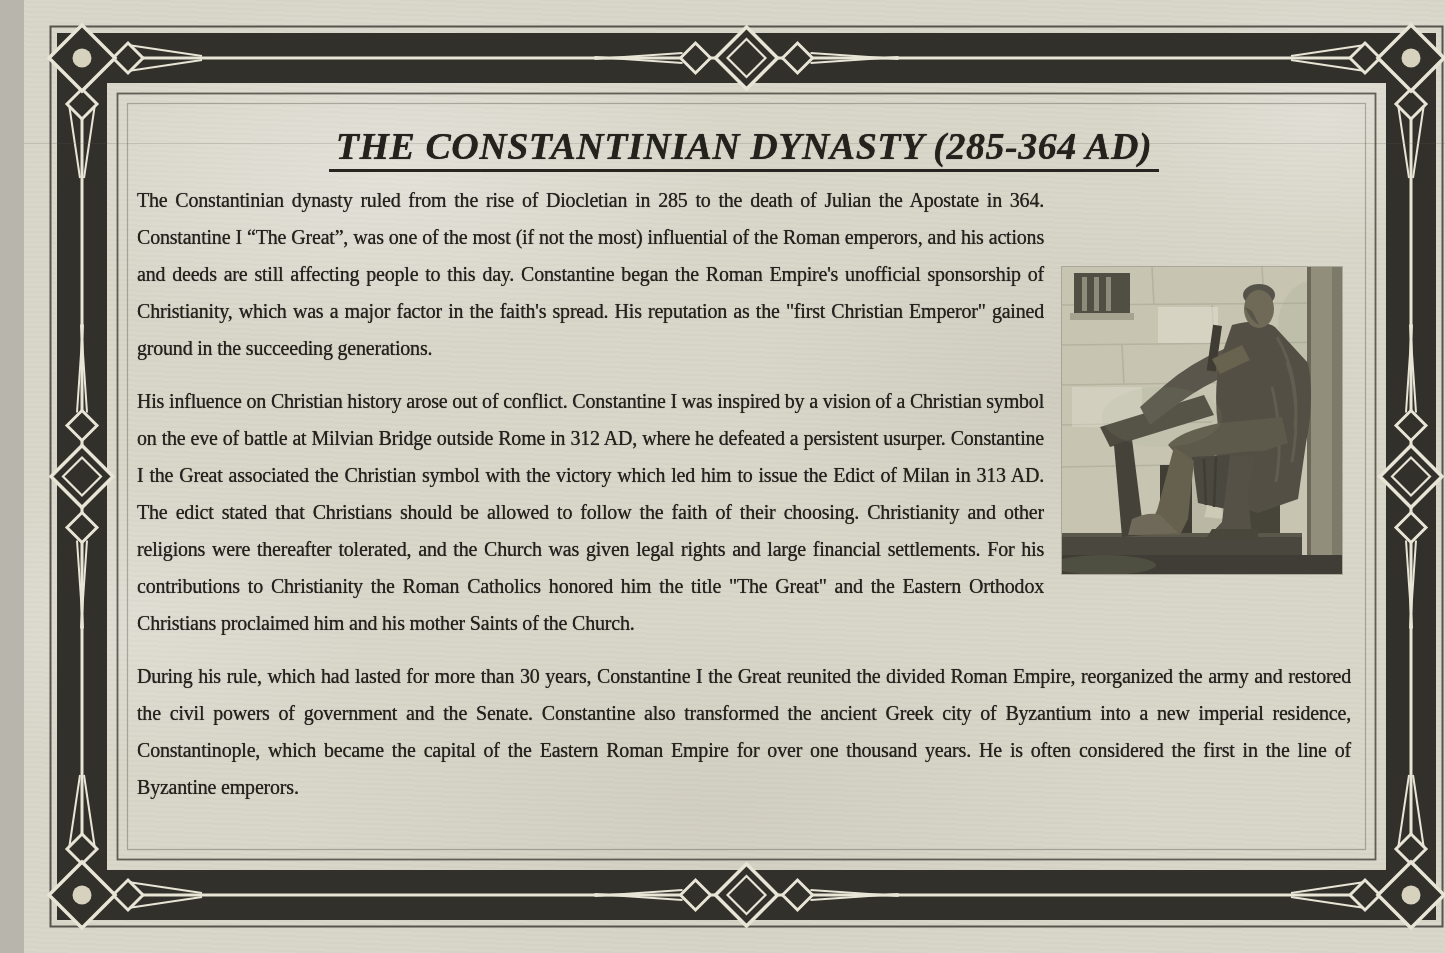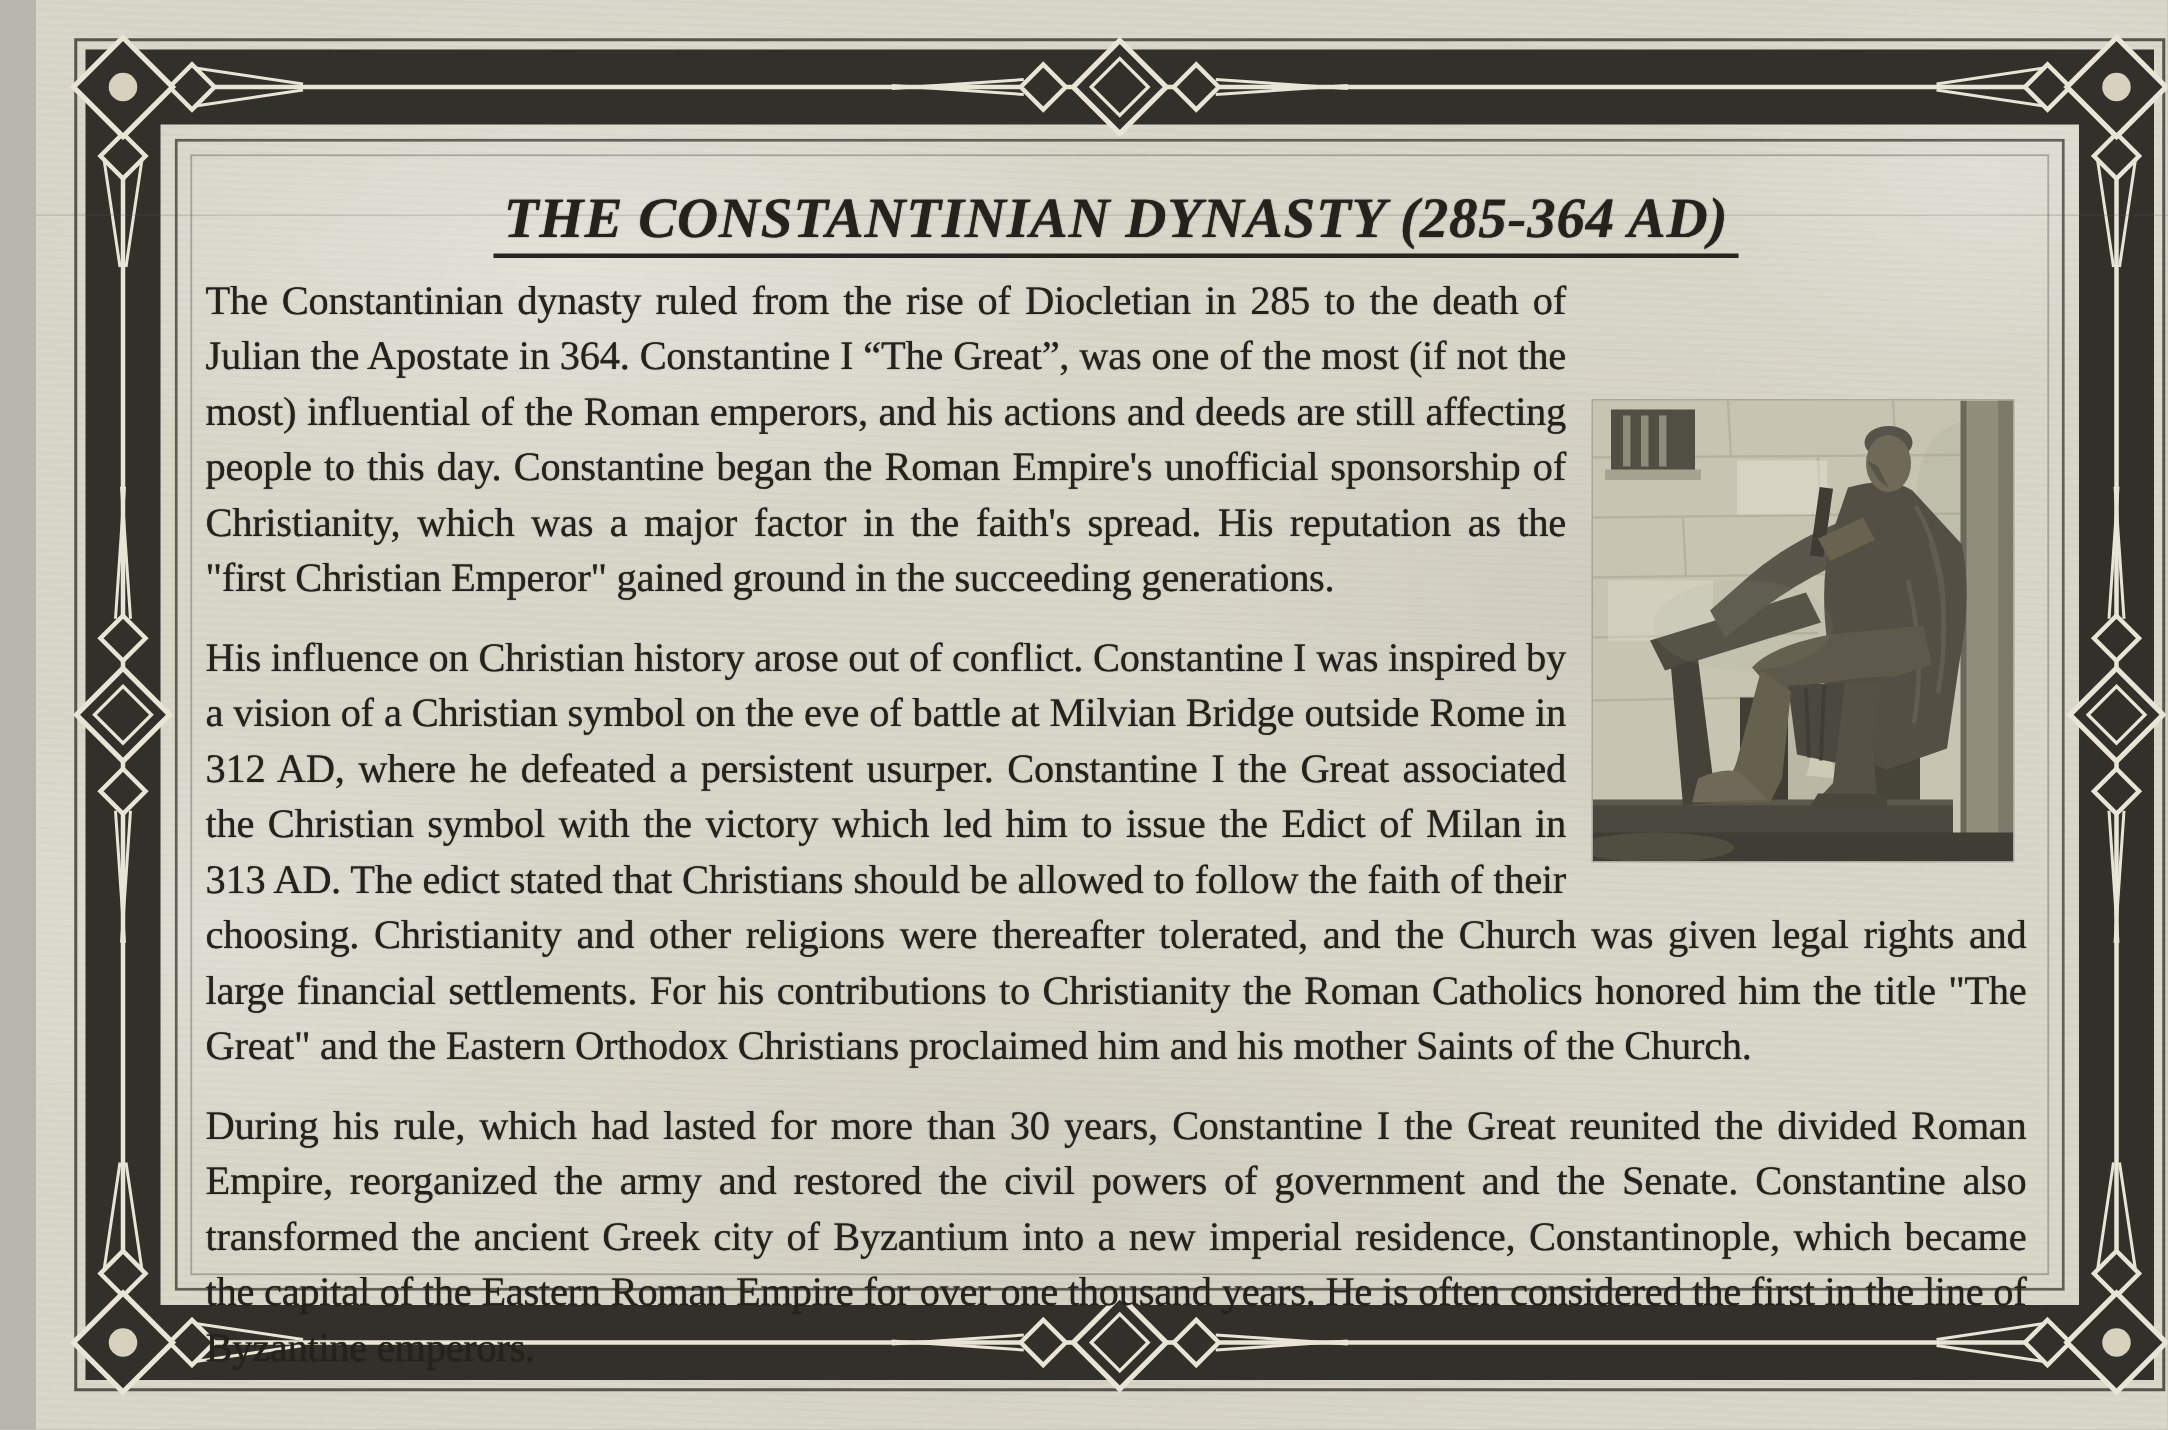--- a/index.html
+++ b/index.html
@@ -23,21 +23,21 @@
     padding:24px 18px 0 13px;box-sizing:border-box;color:#24221d;
   }
   .title{margin:0 0 13px;text-align:center;font-size:38px;line-height:1.18;}
   .title-text{
     font-style:italic;font-weight:bold;letter-spacing:0.5px;
     border-bottom:3.5px solid #26251f;padding:0 7px 2px;
     text-shadow:0 0 0.8px rgba(25,24,20,0.9);
   }
   .flow{text-align:justify;}
   .para{
-    margin:0 0 16px;font-size:27px;line-height:37px;letter-spacing:-0.2px;
+    margin:0 0 16px;font-size:20px;line-height:37px;letter-spacing:-0.2px;
     text-shadow:0 0 0.7px rgba(28,27,22,0.85);
   }
   .p3{margin-top:9px;font-family:Liberation Serif, serif;}
   .statue{
     float:right;width:280px;height:307px;margin:85px 9px 10px 18px;
     box-shadow:0 0 0 1px rgba(118,115,102,0.45);background:#c7c4b2;
   }
   .statue svg{display:block;}
 </style>
 </head>

